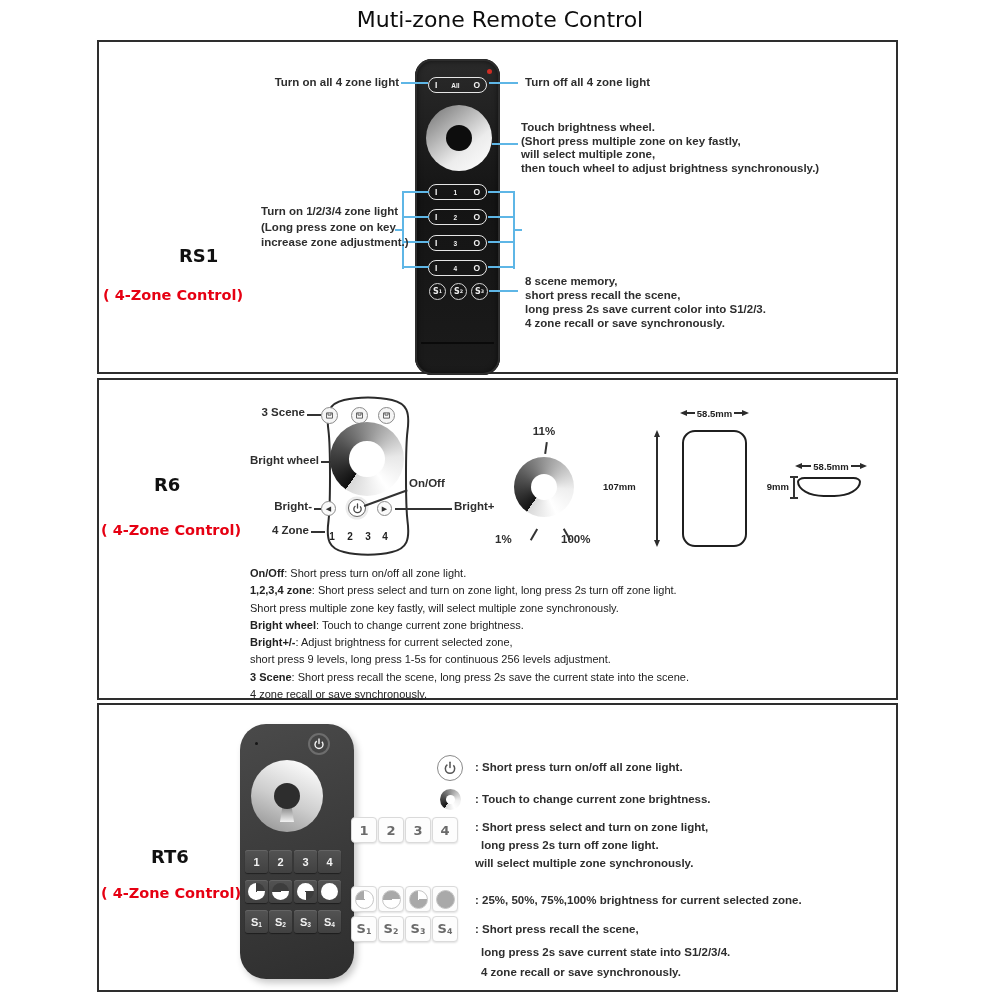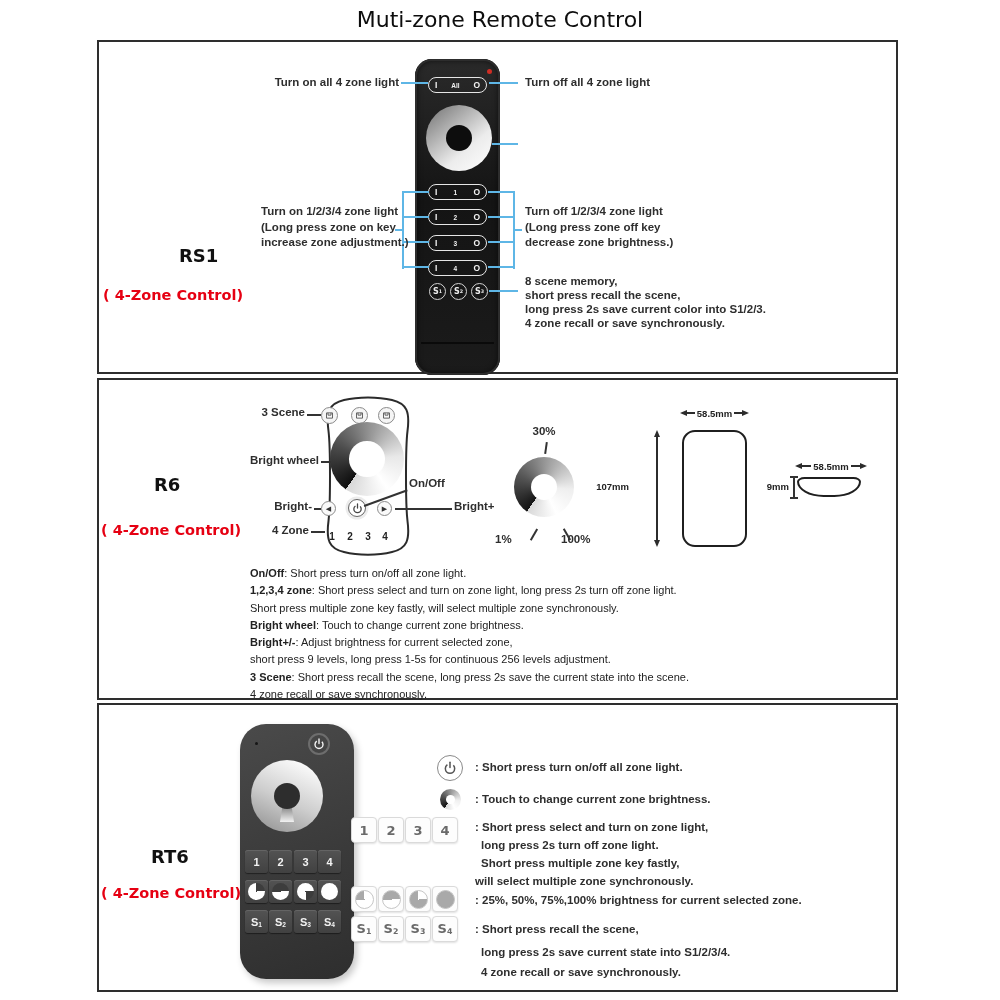--- a/index.html
+++ b/index.html
@@ -131,29 +131,30 @@
     <div class="bl blv" style="left:414px;top:149px;height:78px"></div>
     <div class="bl blh" style="left:389px;top:149px;width:25px"></div>
     <div class="bl blh" style="left:389px;top:174px;width:25px"></div>
     <div class="bl blh" style="left:389px;top:199px;width:25px"></div>
     <div class="bl blh" style="left:389px;top:224px;width:25px"></div>
     <div class="bl blh" style="left:416px;top:187px;width:7px"></div>
     <div class="bl blh" style="left:390px;top:248px;width:29px"></div>
 
     <div class="callout" style="left:150px;top:34px;width:150px;text-align:right"><span>Turn on all 4 zone light</span></div>
     <div class="callout" style="left:426px;top:34px"><span>Turn off all 4 zone light</span></div>
+    <div class="callout" style="left:422px;top:79px">
+      <div>Touch brightness wheel.</div>
+      <div>(Short press multiple zone on key fastly,</div>
+      <div>will select multiple zone,</div>
+      <div>then touch wheel to adjust brightness synchronously.)</div>
+    </div>
     <div class="callout" style="left:162px;top:162px;line-height:15.5px">
       <div>Turn on 1/2/3/4 zone light</div>
       <div>(Long press zone on key</div>
       <div>increase zone adjustment.)</div>
-    </div>
-    <div class="callout" style="left:426px;top:162px;line-height:15.5px">
-      <div>Turn off 1/2/3/4 zone light</div>
-      <div>(Long press zone off key</div>
-      <div>decrease zone brightness.)</div>
     </div>
     <div class="callout" style="left:426px;top:232px;line-height:14px">
       <div>8 scene memory,</div>
       <div>short press recall the scene,</div>
       <div>long press 2s save current color into S1/2/3.</div>
       <div>4 zone recall or save synchronously.</div>
     </div>
   </div>
 
   <div class="panel" style="left:97px;top:378px;width:801px;height:322px">
@@ -208,41 +209,41 @@
     <div class="callout" style="left:310px;top:97px"><span>On/Off</span></div>
     <div class="dline" style="left:265px;top:125px;width:46px;transform:rotate(-20deg)"></div>
     <div class="callout" style="left:127px;top:120px;width:86px;text-align:right"><span>Bright-</span></div>
     <div class="kl" style="left:215px;top:128px;width:7px"></div>
     <div class="callout" style="left:355px;top:120px"><span>Bright+</span></div>
     <div class="kl" style="left:296px;top:128px;width:57px"></div>
     <div class="callout" style="left:124px;top:144px;width:86px;text-align:right"><span>4 Zone</span></div>
     <div class="kl" style="left:212px;top:151px;width:14px"></div>
 
     <div class="mini-wheel" style="left:415px;top:77px;width:60px;height:60px"></div>
-    <div class="callout" style="left:425px;top:45px;width:40px;text-align:center"><span>30%</span></div>
+    <div class="callout" style="left:425px;top:45px;width:40px;text-align:center"><span>11%</span></div>
     <div class="callout" style="left:396px;top:153px"><span>1%</span></div>
     <div class="callout" style="left:462px;top:153px"><span>100%</span></div>
     <div class="tick" style="left:446px;top:62px;height:12px;transform:rotate(8deg)"></div>
     <div class="tick" style="left:434px;top:148px;height:13px;transform:rotate(30deg)"></div>
     <div class="tick" style="left:467px;top:148px;height:13px;transform:rotate(-30deg)"></div>
 
     <div class="fview" style="left:583px;top:50px;width:65px;height:117px"></div>
     <div class="dimh" style="left:581px;top:27px;width:69px;height:12px">
       <span class="al"></span>
         <span class="ln"></span>
         <span class="dlbl">58.5mm</span>
         <span class="ln"></span>
         <span class="ar"></span>
     </div>
     <div class="dimv" style="left:554px;top:50px;height:117px;width:8px">
       <span class="au"></span>
         <span class="lnv"></span>
         <span class="ad"></span>
     </div>
-    <div class="dimlbl" style="left:484px;top:101px;width:46px;text-align:right">107mm</div>
+    <div class="dimlbl" style="left:504px;top:101px;width:46px;text-align:left">107mm</div>
     <div class="sview" style="left:698px;top:97px;width:64px;height:20px"></div>
     <div class="dimh" style="left:696px;top:80px;width:72px;height:12px">
       <span class="al"></span>
         <span class="ln"></span>
         <span class="dlbl">58.5mm</span>
         <span class="ln"></span>
         <span class="ar"></span>
     </div>
     <div class="dimlbl" style="left:660px;top:101px;width:30px;text-align:right">9mm</div>
     <div class="klv" style="left:694px;top:97px;height:21px"></div>
@@ -334,21 +335,20 @@
       </div>
     <div class="lsq" style="left:306px;top:112px">
         <span>3</span>
       </div>
     <div class="lsq" style="left:333px;top:112px">
         <span>4</span>
       </div>
     <div class="leg" style="left:376px;top:113px;line-height:18px">
       <div>: Short press select and turn on zone light,</div>
       <div style="margin-left:6px">long press 2s turn off zone light.</div>
-      <div style="margin-left:6px">Short press multiple zone key fastly,</div>
       <div style="margin-left:0">will select multiple zone synchronously.</div>
     </div>
 
     <div class="lsq" style="left:252px;top:181px">
         <div class="lpie" style="background:conic-gradient(from 270deg,#a9a9a9 0 25%,#fff 0)"></div>
       </div>
     <div class="lsq" style="left:279px;top:181px">
         <div class="lpie" style="background:conic-gradient(from 270deg,#a9a9a9 0 50%,#fff 0)"></div>
       </div>
     <div class="lsq" style="left:306px;top:181px">

